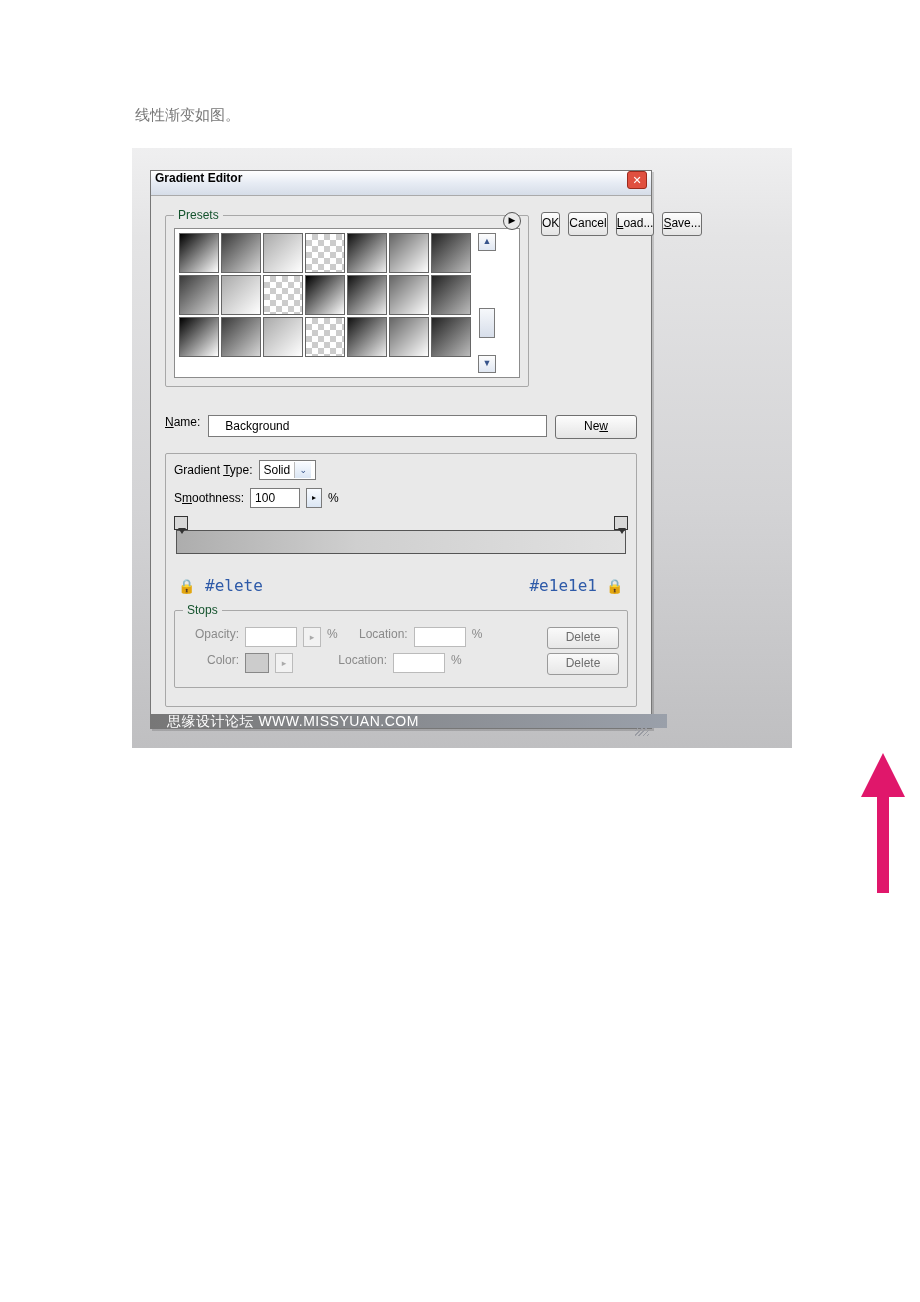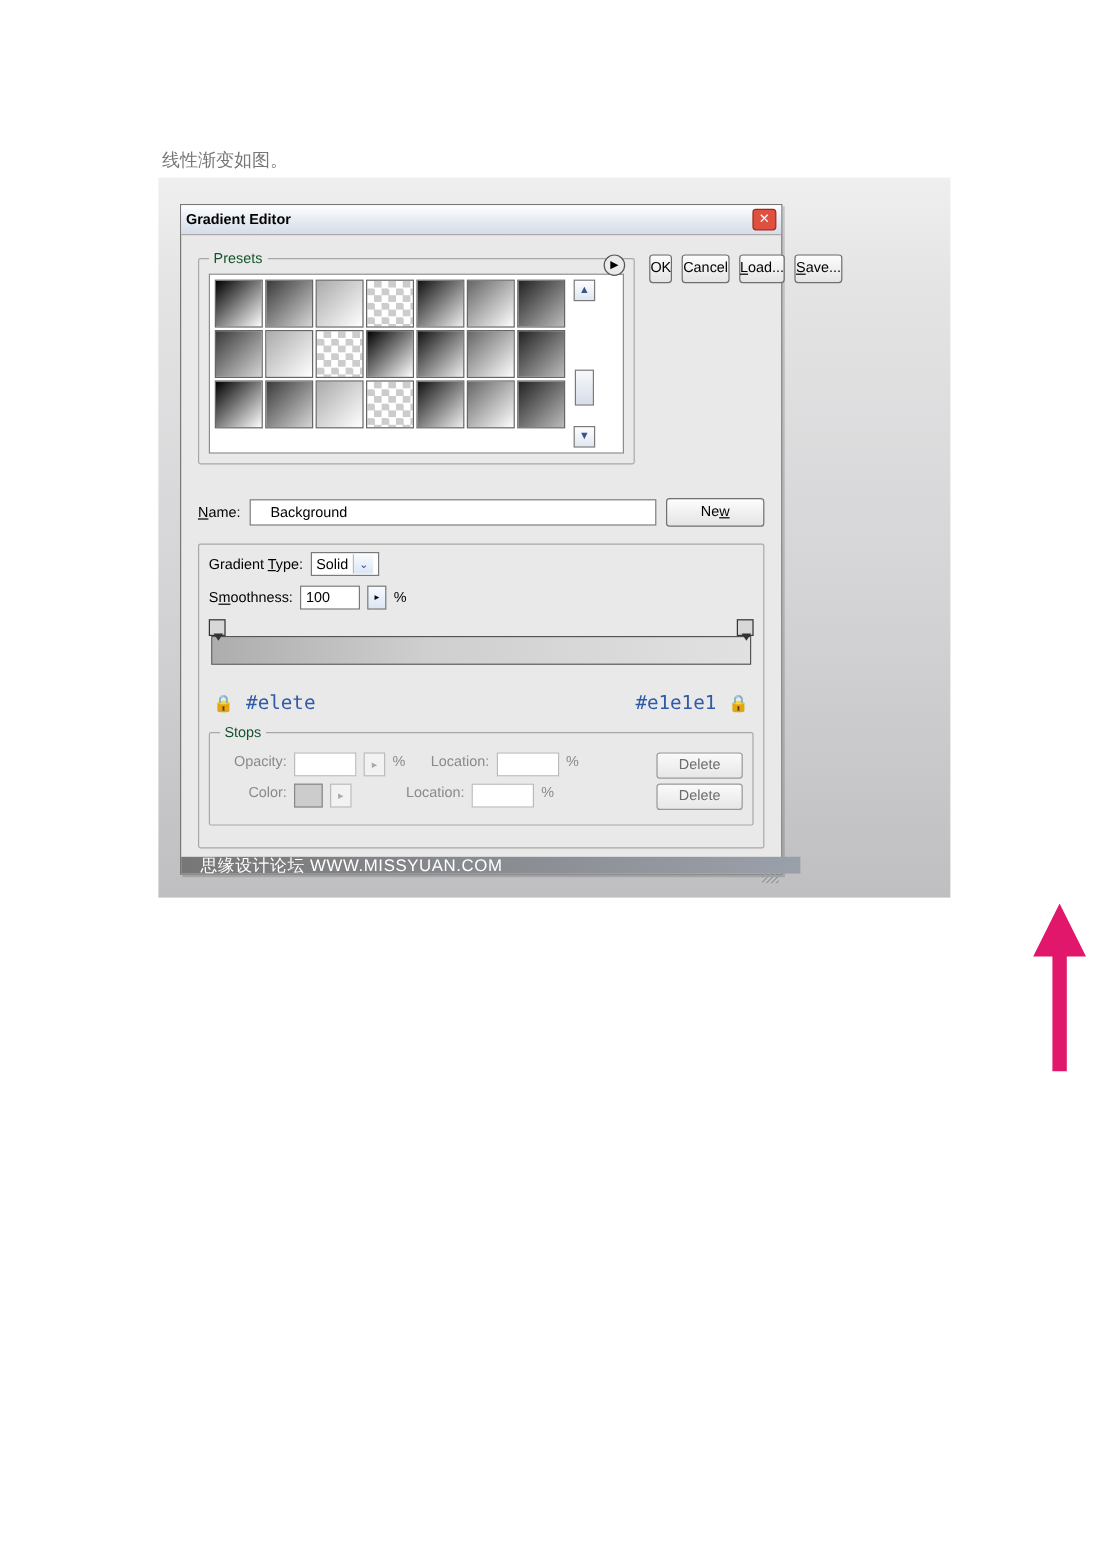--- a/index.html
+++ b/index.html
@@ -1,41 +1,41 @@
 <!DOCTYPE html>
 <html><head>
 <meta charset="utf-8">
 <style>
   html,body{margin:0;padding:0;background:#fff;font-family:"Microsoft YaHei",SimSun,Arial,sans-serif;font-size:15px;color:#666}
   .page{width:920px;min-height:1302px;position:relative}
-  .caption{position:absolute;left:135px;top:124px;font-size:15px;color:#777}
+  .caption{position:absolute;left:135px;top:106px;font-size:15px;color:#777}
   .fig-wrap{position:absolute;left:132px;top:148px;width:660px;height:600px;
             background:linear-gradient(180deg,#efeff0 0%,#e4e4e5 15%,#d3d3d5 60%,#bfbfc1 100%)}
   .arrow-svg{position:absolute;left:725px;top:605px}
   
   .dlg{position:absolute;left:18px;top:22px;width:500px;height:557px;background:#e9e9e9;border:1px solid #777;box-shadow:2px 2px 0 rgba(0,0,0,.15);font-family:Tahoma,Arial,sans-serif;color:#000}
-  .titlebar{height:24px;background:linear-gradient(180deg,#fff 0%,#e7ecf4 50%,#d6dde8 100%);border-bottom:1px solid #aaa;display:flex;align-items:center;justify-content:space-between;padding:0 4px;font-size:12px}
+  .titlebar{height:24px;background:linear-gradient(180deg,#fff 0%,#e7ecf4 50%,#d6dde8 100%);border-bottom:1px solid #aaa;display:flex;align-items:flex-start;justify-content:space-between;padding:0 4px;font-size:12px}
   .t-title{font-weight:bold}
   .close-btn{width:18px;height:16px;background:#e05040;color:#fff;font-size:11px;line-height:16px;text-align:center;border:1px solid #9b2a1d;border-radius:3px}
   .dlg-body{padding:12px 14px 10px 14px;position:relative;height:520px}
   fieldset{border:1px solid #a8a8a8;border-radius:2px;margin:0 0 10px 0;padding:6px 8px 8px 8px}
   legend{color:#14532d;font-size:12px;padding:0 4px}
   .presets-row{display:flex;gap:12px;align-items:flex-start}
   .presets-fs{flex:1}
   .preset-box{height:140px;background:#fff;border:1px solid #8c8c8c;padding:4px;display:flex;gap:10px}
   .swatch-grid{display:grid;grid-template-columns:repeat(7,38px);grid-auto-rows:38px;gap:4px;align-content:start}
   .sw{width:38px;height:38px;border:1px solid #666}
   .scroll{width:16px;display:flex;flex-direction:column;justify-content:space-between;align-items:center}
   .scroll-btn{width:16px;height:16px;border:1px solid #7a7a7a;background:linear-gradient(#fdfdfd,#e0e7f2);font-size:9px;line-height:14px;text-align:center;color:#37548b}
   .scroll-thumb{width:14px;height:28px;border:1px solid #7a7a7a;background:linear-gradient(#f6f8fb,#d7deea);margin-top:40px}
   .menu-arrow{position:absolute;left:352px;top:16px;width:16px;height:16px;border:1px solid #555;border-radius:50%;background:#eaeaea;font-size:9px;line-height:14px;text-align:center}
   .btn-col{width:96px;display:flex;flex-direction:row;gap:8px;margin-top:4px}
   .ps-btn{height:22px;border:1px solid #6f6f6f;border-radius:3px;background:linear-gradient(#fdfdfd,#e4e4e4);font-size:12px;color:#000;line-height:20px;text-align:center}
   .ps-btn .u{text-decoration:underline}
-  .name-row{display:flex;align-items:center;gap:8px;margin:18px 0 14px 0;font-size:12px}
+  .name-row{display:flex;gap:8px;margin:18px 0 14px 0;font-size:12px}
   .txt-in{flex:1;height:18px;border:1px solid #7a7a7a;background:#fff;font-size:12px;padding:1px 16px}
   .edit-fs{position:relative}
   .type-row,.smooth-row{display:flex;align-items:center;gap:6px;font-size:12px;margin-bottom:8px}
   .label .u{text-decoration:underline}
   .select{height:18px;border:1px solid #7a7a7a;background:#fff;display:flex;align-items:center;padding:0 4px;gap:4px}
   .sel-caret{width:16px;height:16px;border-left:1px solid #bbb;background:linear-gradient(#f8fbff,#dbe6f4);text-align:center;font-size:9px;line-height:16px;color:#37548b}
   .num-in{width:40px;height:18px;border:1px solid #7a7a7a;background:#fff;font-size:12px;padding:0 4px;line-height:18px}
   .spin{width:14px;height:18px;border:1px solid #7a7a7a;background:linear-gradient(#f8fbff,#dbe6f4);font-size:8px;text-align:center;line-height:18px}
   .grad-area{margin:2px 2px 8px 2px}
   .ramp-top{height:14px;position:relative}

